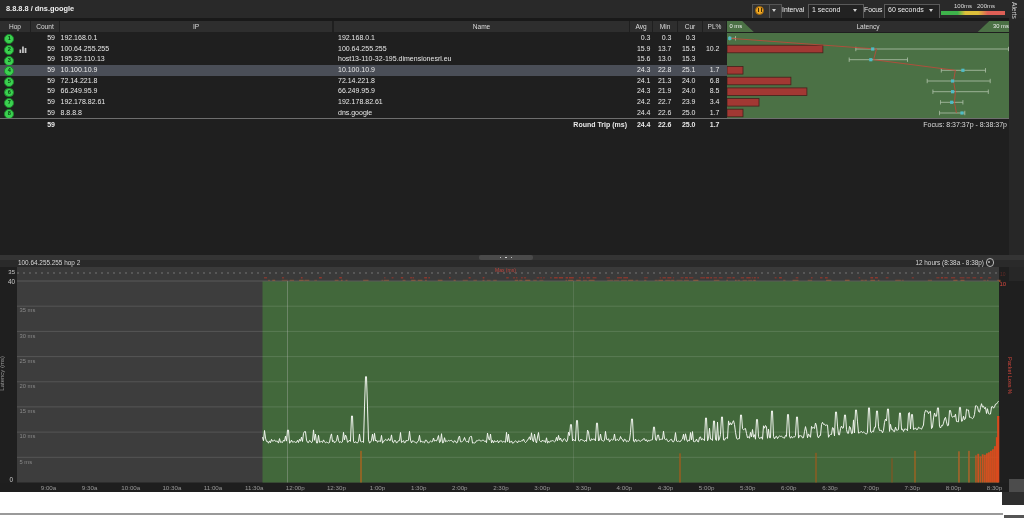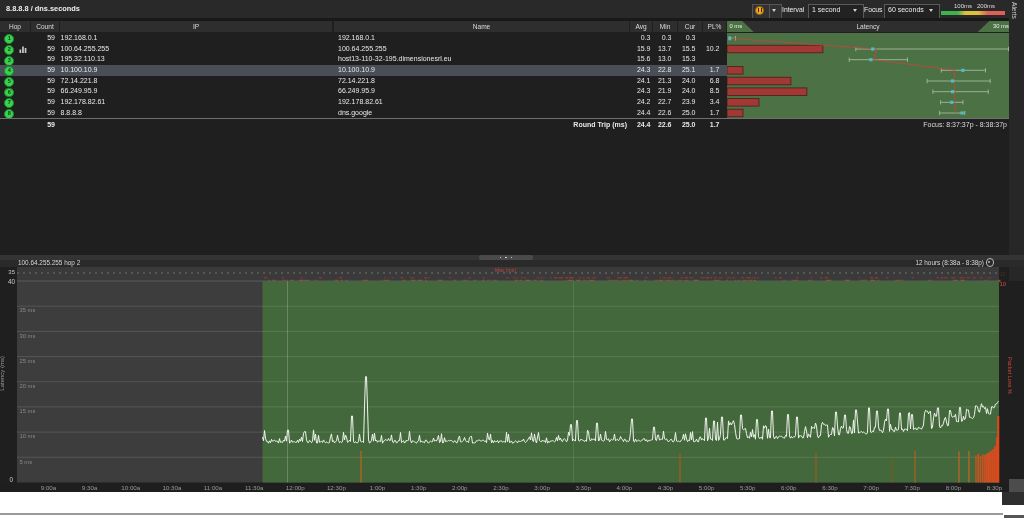--- a/index.html
+++ b/index.html
@@ -7,21 +7,21 @@
   .cell.b{font-weight:700}
   .cell.r{text-align:right}
   .circ{position:absolute;width:7.8px;height:7.8px;border-radius:50%;background:#3bd150;border:0.5px solid #1d8a2c;
         color:#0a3d12;font-size:5.6px;font-weight:700;text-align:center;line-height:7.8px}
 </style></head><body>
 
 <div class="abs" style="left:0;top:0;width:1024px;height:492px;background:#1f1f1f"></div>
 <div class="abs" style="left:1009px;top:0;width:15px;height:281px;background:#272727"></div>
 
 <div class="abs" style="left:0;top:0;width:1024px;height:17.5px;background:#292929"></div>
-<div class="abs" style="left:6px;top:4px;font-size:7.4px;font-weight:700;color:#f0f0f0">8.8.8.8 / dns.seconds</div>
+<div class="abs" style="left:6px;top:4px;font-size:7.4px;font-weight:700;color:#f0f0f0">8.8.8.8 / dns.google</div>
 
 <div class="abs" style="left:752px;top:3.5px;width:16px;height:13px;background:#323232;border:0.8px solid #555"></div>
 <div class="abs" style="left:769px;top:3.5px;width:10.5px;height:13px;background:#323232;border:0.8px solid #555"></div>
 <div class="abs" style="left:755.3px;top:5.6px;width:9.2px;height:9.2px;border-radius:50%;background:#f0a824;border:0.6px solid #9c650e;box-sizing:border-box"></div>
 <div class="abs" style="left:758.2px;top:7.9px;width:1.3px;height:4.6px;background:#3f2c06"></div>
 <div class="abs" style="left:760.6px;top:7.9px;width:1.3px;height:4.6px;background:#3f2c06"></div>
 <div class="abs" style="left:772px;top:9px;width:0;height:0;border-left:2.5px solid transparent;border-right:2.5px solid transparent;border-top:3px solid #cfcfcf"></div>
 
 <div class="abs" style="left:782px;top:5.5px;font-size:6.8px;color:#ededed">Interval</div>
 <div class="abs" style="left:808px;top:3.5px;width:54px;height:13px;background:#222;border:0.8px solid #5a5a5a"></div>

